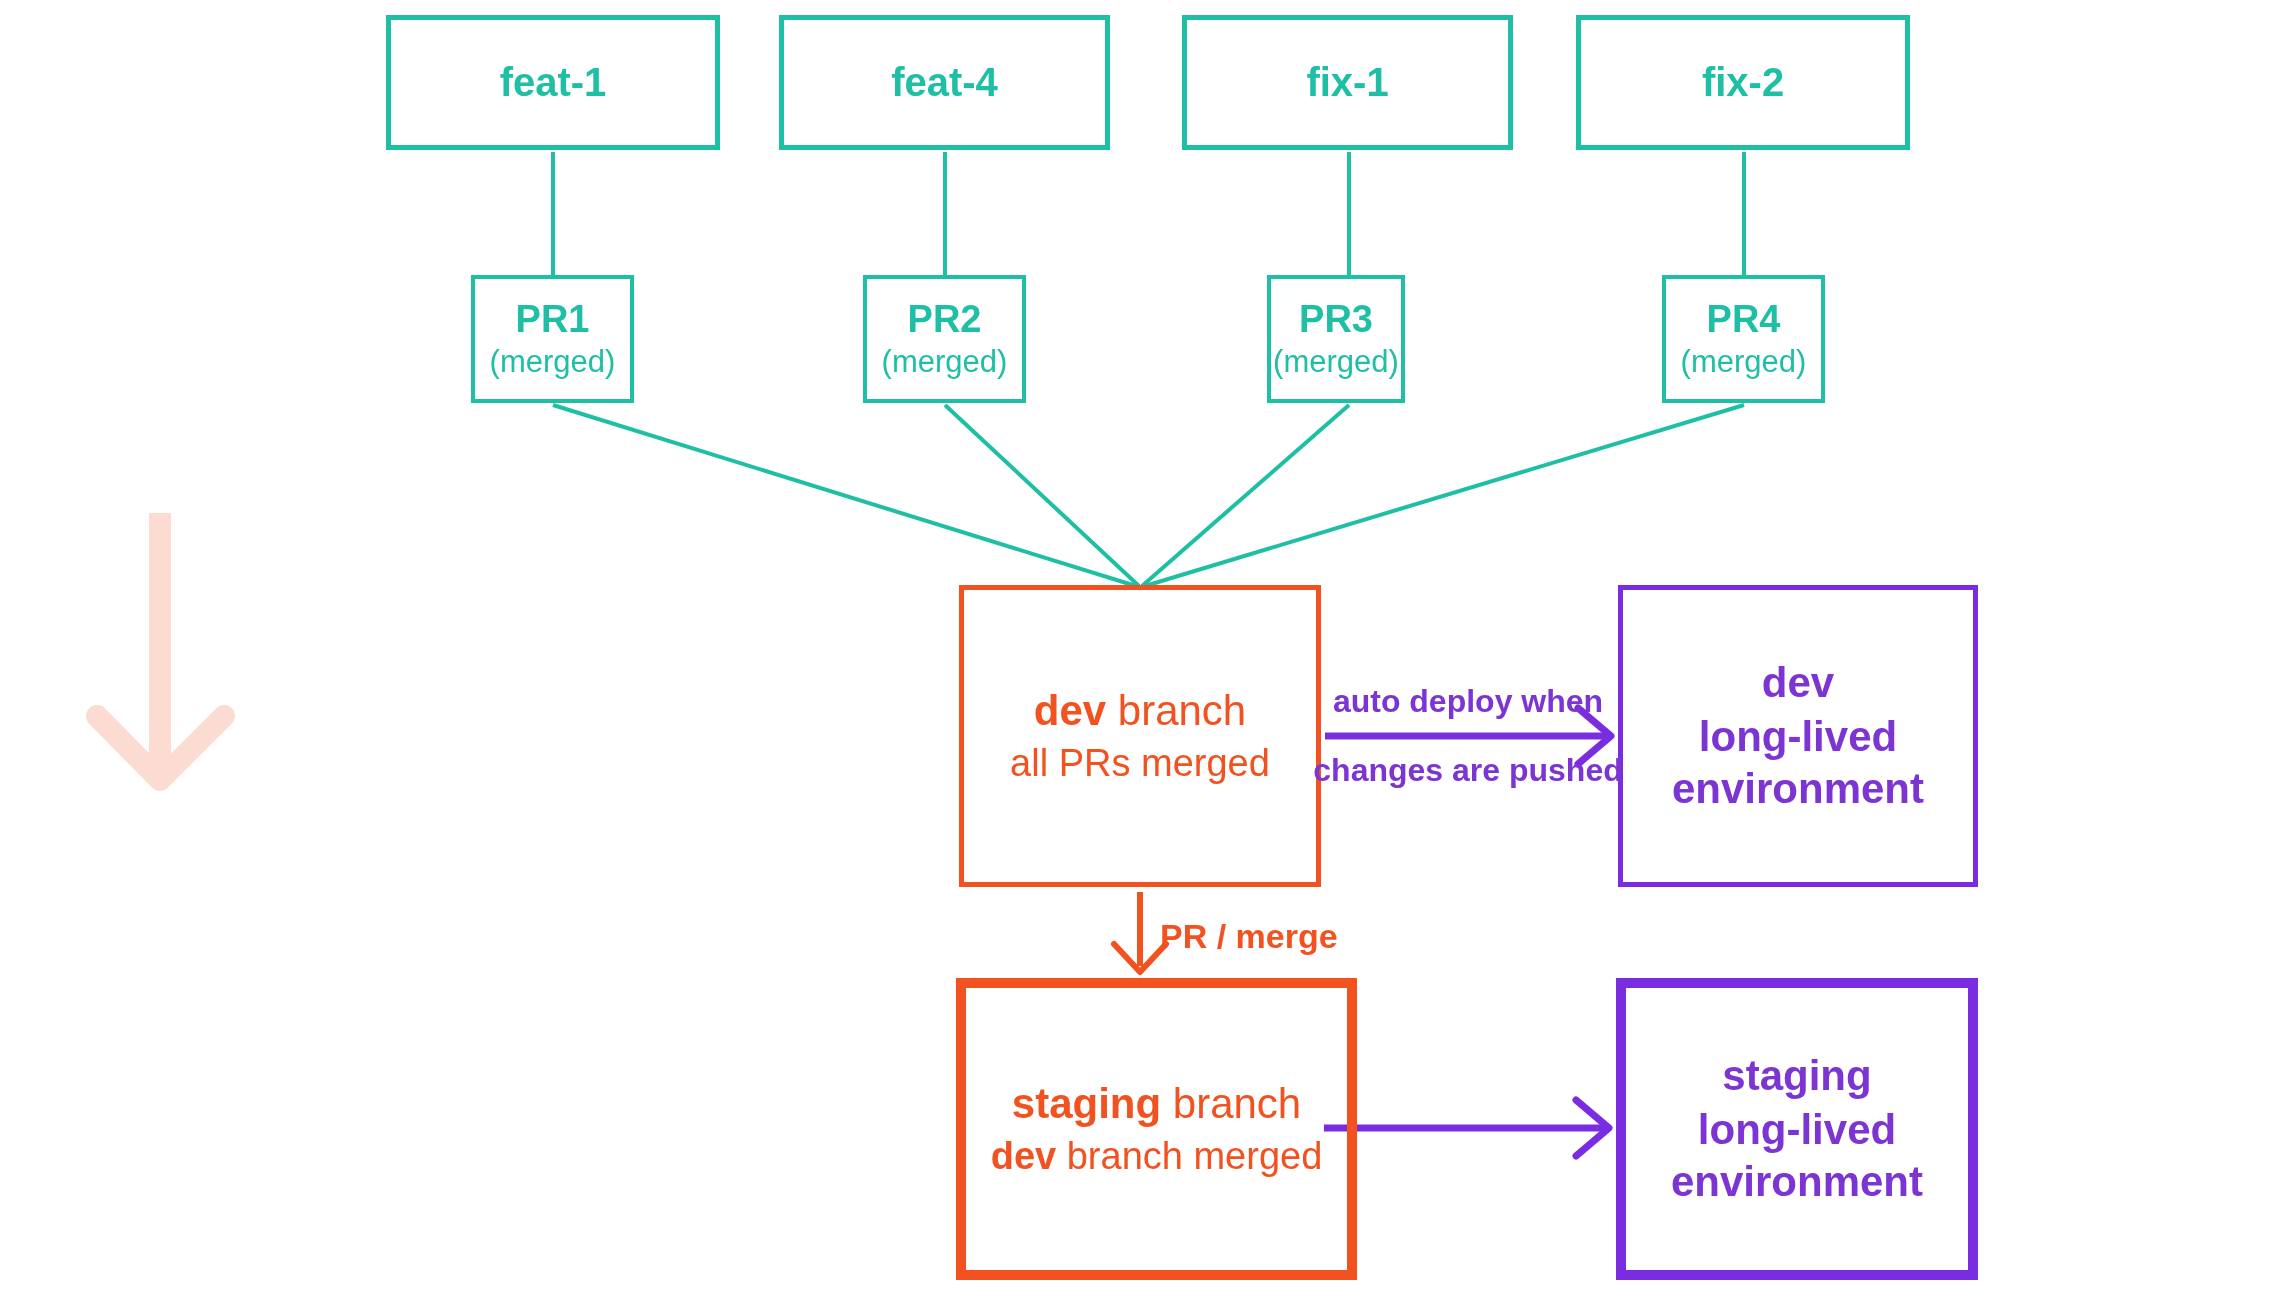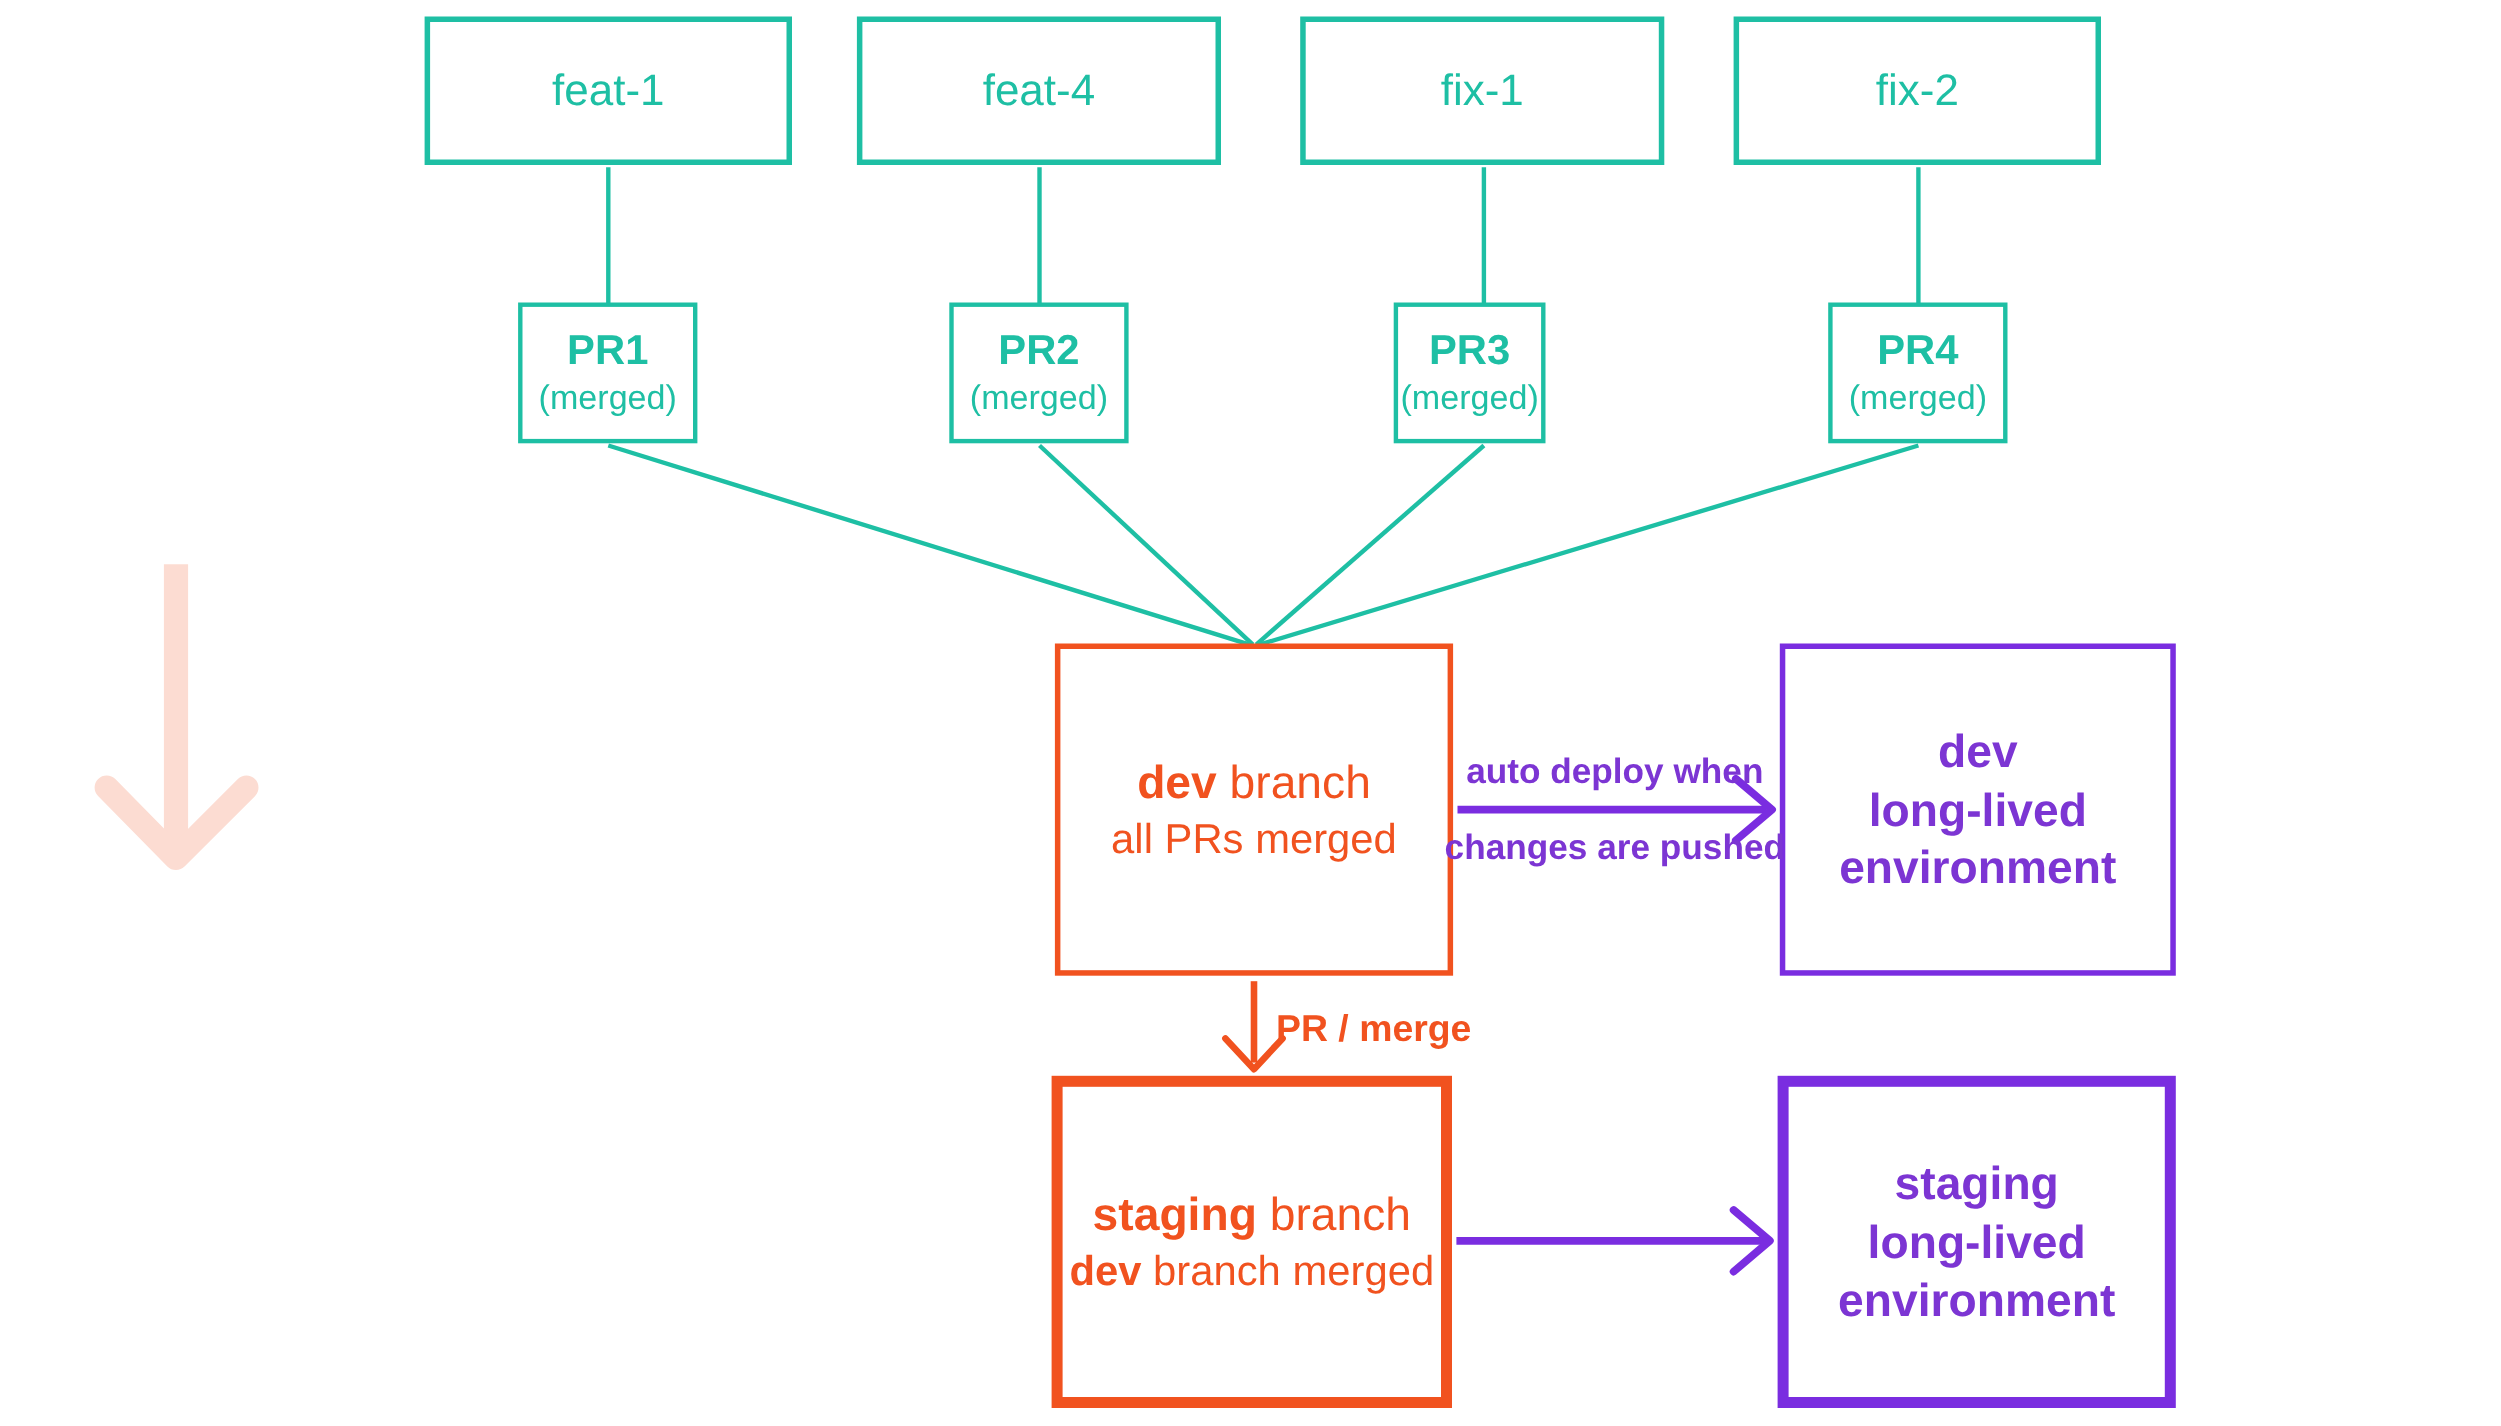--- a/index.html
+++ b/index.html
@@ -14,21 +14,21 @@
   html,body{width:2274px;height:1296px;background:var(--bg);overflow:hidden;}
   body{font-family:"Liberation Sans", sans-serif;}
   #canvas{position:relative;width:2274px;height:1296px;background:var(--bg);}
   svg.wires{position:absolute;left:0;top:0;width:2274px;height:1296px;z-index:1;}
   .box{
     position:absolute;z-index:2;display:flex;flex-direction:column;
     align-items:center;justify-content:center;text-align:center;
     background:transparent;
   }
   .teal-box{border:5px solid var(--teal);color:var(--teal);}
-  .teal-box .t1{font-size:40px;font-weight:normal;text-align:right;}
+  .teal-box .t1{font-size:40px;font-weight:bold;text-align:right;}
   .pr-box{border:4px solid var(--teal);color:var(--teal);}
   .pr-box .t1{font-size:38px;font-weight:bold;line-height:1.25;}
   .pr-box .t2{font-size:31px;font-weight:normal;line-height:1.25;}
   .orange-box{border:5px solid var(--orange);color:var(--orange);}
   .orange-box.thick{border-width:10px;}
   .orange-box .t1{font-size:42px;font-weight:normal;line-height:1.3;}
   .orange-box .t2{font-size:38px;font-weight:normal;line-height:1.3;}
   .purple-box{border:5px solid var(--purple);color:var(--purple-text);}
   .purple-box.thick{border-width:10px;}
   .purple-box .t1{font-size:42px;font-weight:bold;line-height:1.3;}
@@ -122,21 +122,21 @@
     <span class="t1"><span class="b">dev</span><span> branch</span></span>
     <span class="t2">all PRs merged</span>
   </div>
 
   <div class="box purple-box" style="left:1618px;top:585px;width:360px;height:302px;">
     <span class="t1">dev</span>
     <span class="t2">long-lived</span>
     <span class="t2">environment</span>
   </div>
 
-  <div class="box orange-box thick" style="left:956px;top:978px;width:364px;height:302px;">
+  <div class="box orange-box thick" style="left:956px;top:978px;width:401px;height:302px;">
     <span class="t1"><span class="b">staging</span><span> branch</span></span>
     <span class="t2"><span class="b">dev</span><span> branch merged</span></span>
   </div>
 
   <div class="box purple-box thick" style="left:1616px;top:978px;width:362px;height:302px;">
     <span class="t1">staging</span>
     <span class="t2">long-lived</span>
     <span class="t2">environment</span>
   </div>
 

